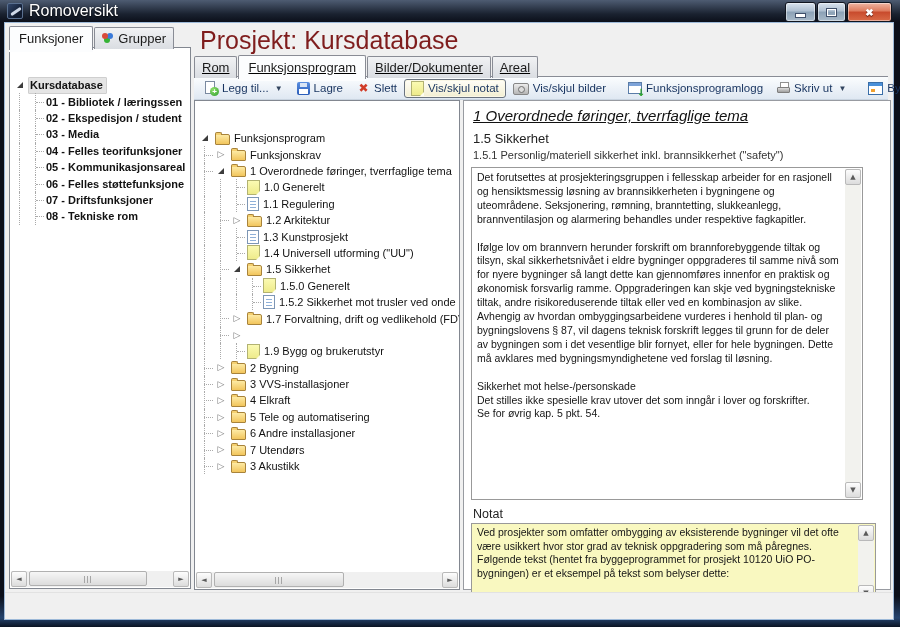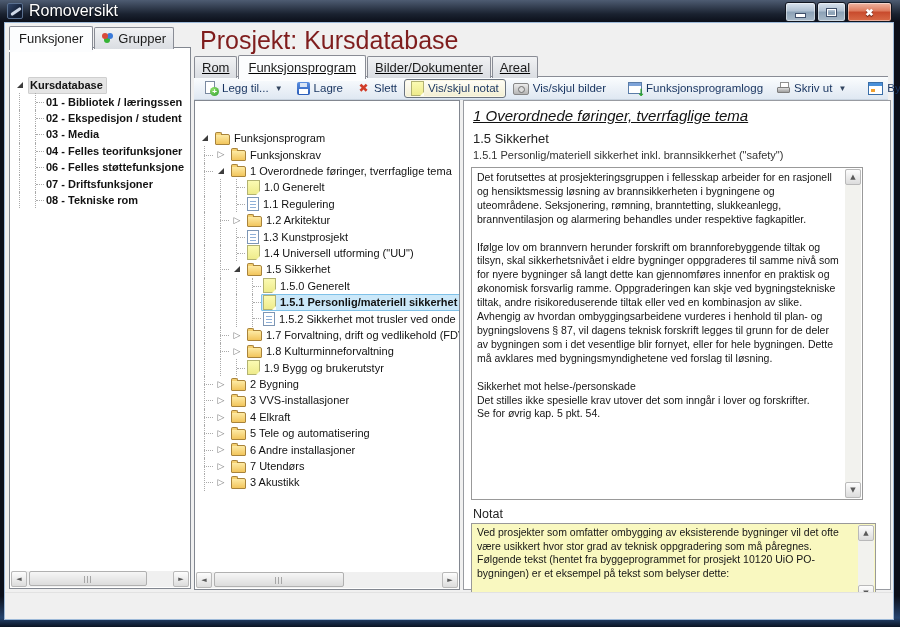--- a/index.html
+++ b/index.html
@@ -176,20 +176,27 @@
             <span class="guide"></span>
             <span class="tee"></span>
             <span class="hl">
               <span class="lbl">04 - Felles teorifunksjoner</span>
             </span>
           </div>
           <div class="trow bold">
             <span class="guide"></span>
             <span class="tee"></span>
             <span class="hl">
+              <span class="lbl">05 - Kommunikasjonsareal</span>
+            </span>
+          </div>
+          <div class="trow bold">
+            <span class="guide"></span>
+            <span class="tee"></span>
+            <span class="hl">
               <span class="lbl">06 - Felles støttefunksjone</span>
             </span>
           </div>
           <div class="trow bold">
             <span class="guide"></span>
             <span class="tee"></span>
             <span class="hl">
               <span class="lbl">07 - Driftsfunksjoner</span>
             </span>
           </div>
@@ -359,52 +366,38 @@
             <span class="hl">
               <span class="tic ic-note"></span>
               <span class="lbl">1.5.0 Generelt</span>
             </span>
           </div>
           <div class="trow">
             <span class="guide"></span>
             <span class="guide"></span>
             <span class="guide"></span>
             <span class="tee"></span>
-            <span class="hl sel">
-              <span class="tic ic-note"></span>
-              <span class="lbl" style="font-weight: bold;">1.5.1 Personlig/materiell sikkerhet</span>
-            </span>
-          </div>
-          <div class="trow">
-            <span class="guide"></span>
-            <span class="guide"></span>
-            <span class="guide"></span>
-            <span class="tee"></span>
             <span class="hl">
               <span class="tic ic-doc"></span>
               <span class="lbl">1.5.2 Sikkerhet mot trusler ved onde h</span>
             </span>
           </div>
           <div class="trow">
             <span class="guide"></span>
             <span class="guide"></span>
             <span class="exp closed">▷</span>
             <span class="hl">
               <span class="tic ic-folder"></span>
               <span class="lbl">1.7 Forvaltning, drift og vedlikehold (FDV)</span>
             </span>
           </div>
           <div class="trow">
             <span class="guide"></span>
             <span class="guide"></span>
             <span class="exp closed">▷</span>
-            <span class="hl">
-              <span class="tic ic-folder"></span>
-              <span class="lbl">1.8 Kulturminneforvaltning</span>
-            </span>
           </div>
           <div class="trow">
             <span class="guide"></span>
             <span class="guide"></span>
             <span class="tee"></span>
             <span class="hl">
               <span class="tic ic-note"></span>
               <span class="lbl">1.9 Bygg og brukerutstyr</span>
             </span>
           </div>

